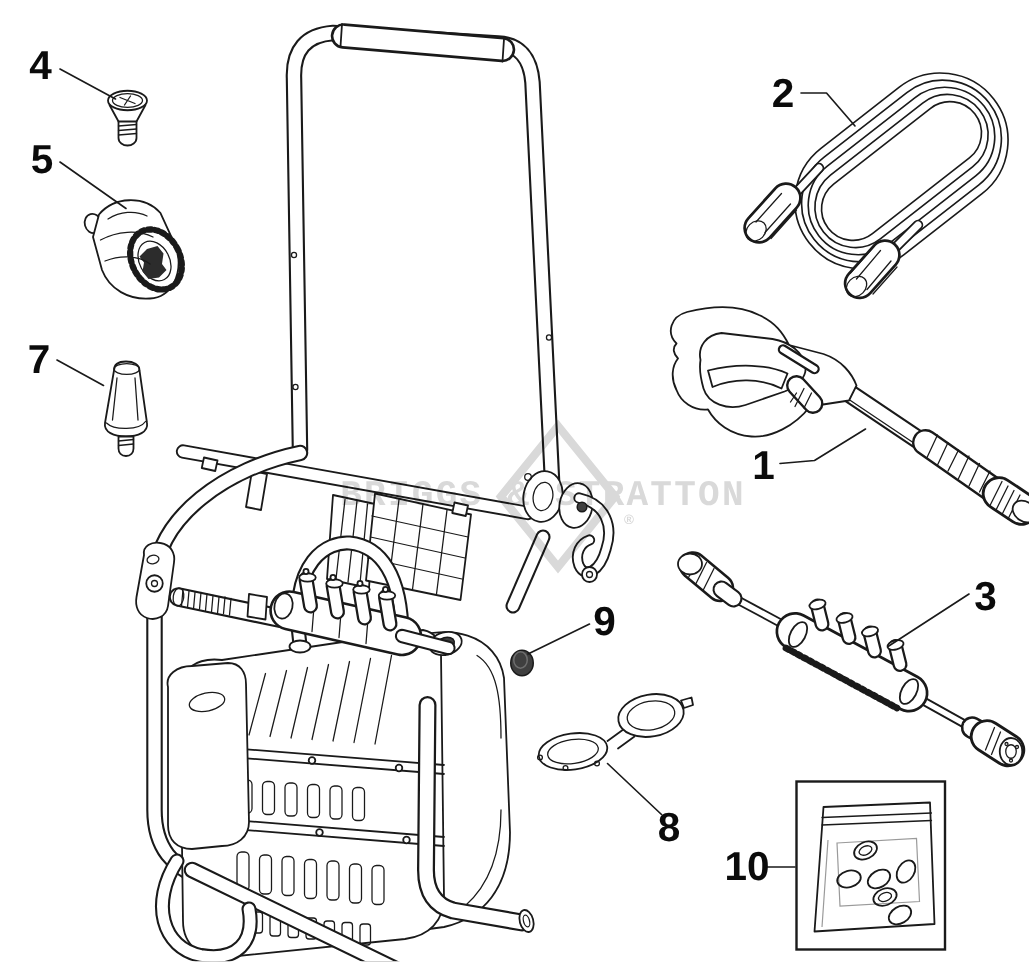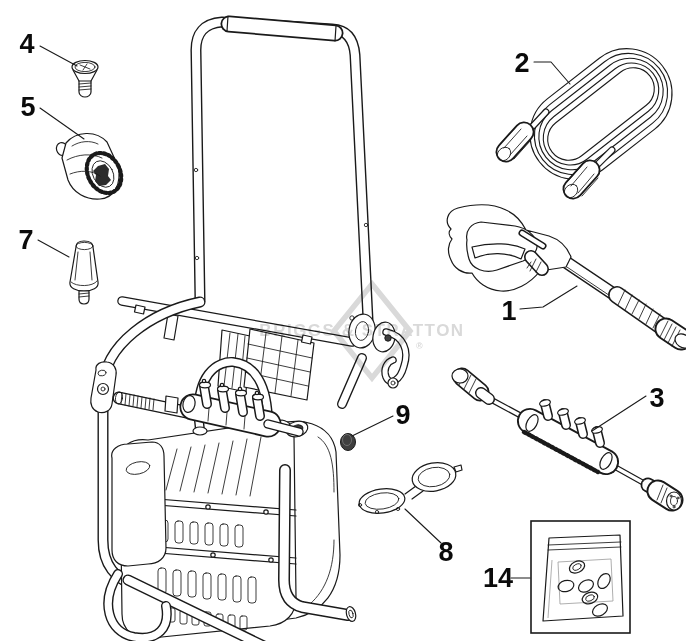--- a/index.html
+++ b/index.html
@@ -2,21 +2,21 @@
 <html><head>
 <meta charset="utf-8">
 <style>
   html,body{margin:0;padding:0;background:#fff;}
   #stage{position:relative;width:686px;height:641px;background:#fff;overflow:hidden;
          font-family:"Liberation Sans",sans-serif;}
   #art{position:absolute;left:0;top:0;z-index:1;}
   #watermark-layer{position:absolute;left:0;top:0;width:686px;height:641px;z-index:2;
                    mix-blend-mode:multiply;pointer-events:none;}
   .wm-text{position:absolute;left:362px;top:331px;transform:translate(-50%,-50%);
-           font-weight:700;font-size:17px;letter-spacing:1.5px;white-space:nowrap;}
+           font-weight:700;font-size:24px;letter-spacing:1.5px;white-space:nowrap;font-family:Liberation Mono, monospace;}
   .wm-reg{position:absolute;left:416px;top:341px;font-size:9px;font-weight:700;}
   .callout{position:absolute;transform:translate(-50%,-50%);font-weight:700;font-size:27px;
            color:#0b0b0b;z-index:3;line-height:1;}
   
   .t-o{fill:none;stroke:#1a1a1a;stroke-linecap:round;stroke-linejoin:round;}
   .t-i{fill:none;stroke:#ffffff;stroke-linecap:round;stroke-linejoin:round;}
   .ln{fill:none;stroke:#1a1a1a;stroke-width:1.2;stroke-linecap:round;stroke-linejoin:round;}
   .tn{fill:none;stroke:#1a1a1a;stroke-width:0.85;stroke-linecap:round;}
   .gy{fill:none;stroke:#9a9a9a;stroke-width:0.8;}
   .fw{fill:#ffffff;stroke:#1a1a1a;stroke-width:1.2;stroke-linejoin:round;}
@@ -383,15 +383,15 @@
 </div>
 
 <div class="callout" style="left:509px;top:311px">1</div>
 <div class="callout" style="left:522px;top:63px">2</div>
 <div class="callout" style="left:657px;top:398px">3</div>
 <div class="callout" style="left:27px;top:44px">4</div>
 <div class="callout" style="left:28px;top:107px">5</div>
 <div class="callout" style="left:26px;top:240px">7</div>
 <div class="callout" style="left:446px;top:552px">8</div>
 <div class="callout" style="left:403px;top:415px">9</div>
-<div class="callout" style="left:498px;top:578px">14</div>
+<div class="callout" style="left:498px;top:578px">10</div>
 
 </div>
 
 </body></html>

